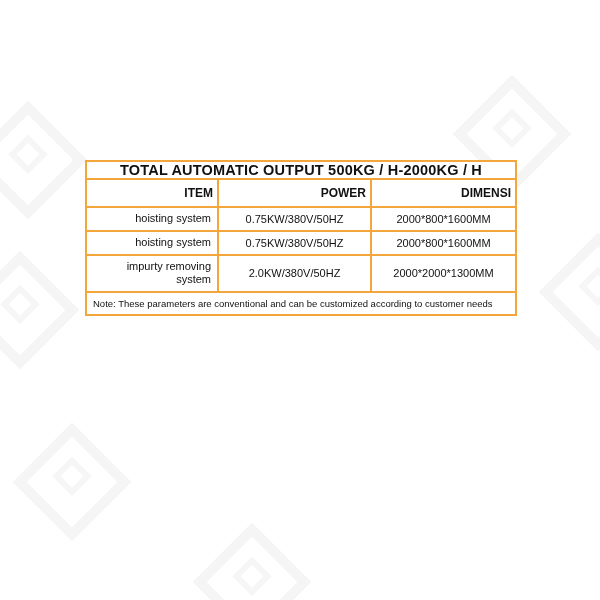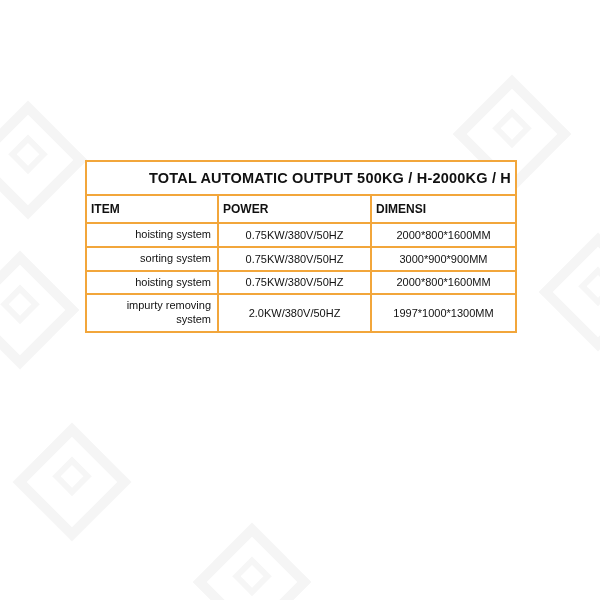--- a/index.html
+++ b/index.html
@@ -52,32 +52,32 @@
 
   table.spec-table, table.spec-table td, table.spec-table th {
     border: 2px solid #F2A63B;
   }
 
   col.c-item { width: 132px; }
   col.c-power { width: 153px; }
   col.c-dim { width: 145px; }
 
   .title-cell {
-    text-align: right;
+    text-align: center;
     font-weight: bold;
     font-size: 14.5px;
     letter-spacing: 0.2px;
-    padding: 8px 4px;
+    padding: 0 4px;
     color: #111111;
   }
 
   th.head-cell {
     font-size: 12px;
     font-weight: bold;
-    text-align: left;
+    text-align: right;
     padding: 6px 4px;
     color: #111111;
   }
 
   td.item-cell {
     font-size: 11px;
     text-align: right;
     padding: 4px 6px 4px 12px;
     line-height: 1.25;
     color: #111111;
@@ -124,30 +124,28 @@
         <th class="head-cell">POWER</th>
         <th class="head-cell">DIMENSI</th>
       </tr>
 
       <tr>
         <td class="item-cell">hoisting system</td>
         <td class="power-cell">0.75KW/380V/50HZ</td>
         <td class="dim-cell">2000*800*1600MM</td>
       </tr>
       <tr>
-        <td class="item-cell">sorting system</td>
-        <td class="power-cell">0.75KW/380V/50HZ</td>
-        <td class="dim-cell">3000*900*900MM</td>
-      </tr>
-      <tr>
         <td class="item-cell">hoisting system</td>
         <td class="power-cell">0.75KW/380V/50HZ</td>
         <td class="dim-cell">2000*800*1600MM</td>
       </tr>
       <tr>
         <td class="item-cell">impurty removing system</td>
         <td class="power-cell">2.0KW/380V/50HZ</td>
-        <td class="dim-cell">1997*1000*1300MM</td>
+        <td class="dim-cell">2000*2000*1300MM</td>
       </tr>
 
+      <tr>
+        <td class="note-cell" colspan="3">Note: These parameters are conventional and can be customized according to customer needs</td>
+      </tr>
     </tbody>
   </table>
 </div>
 
 </body></html>

